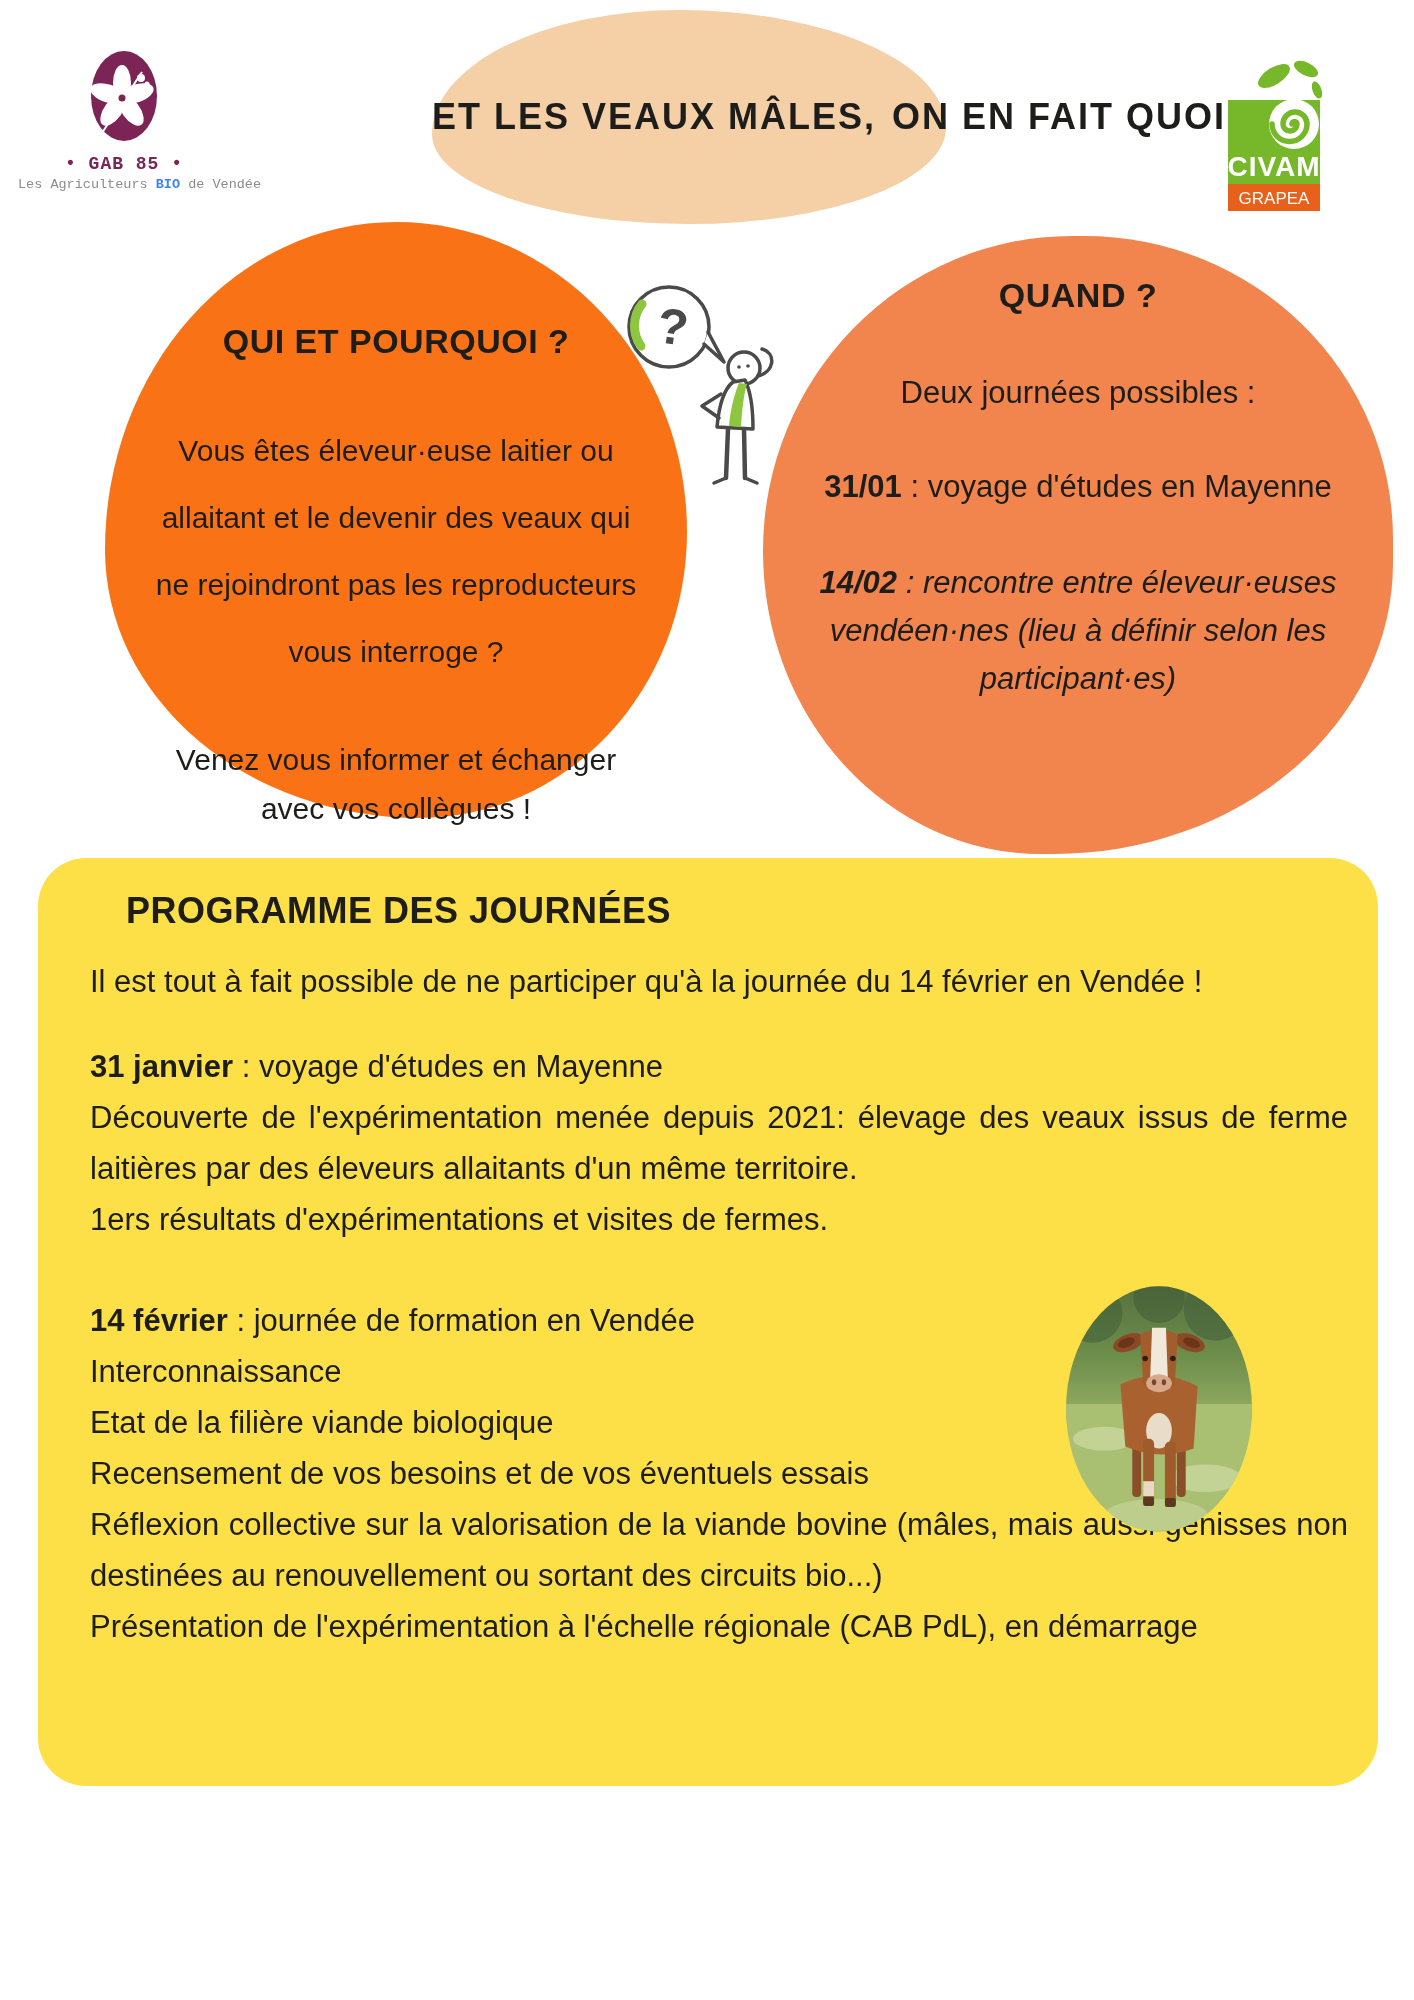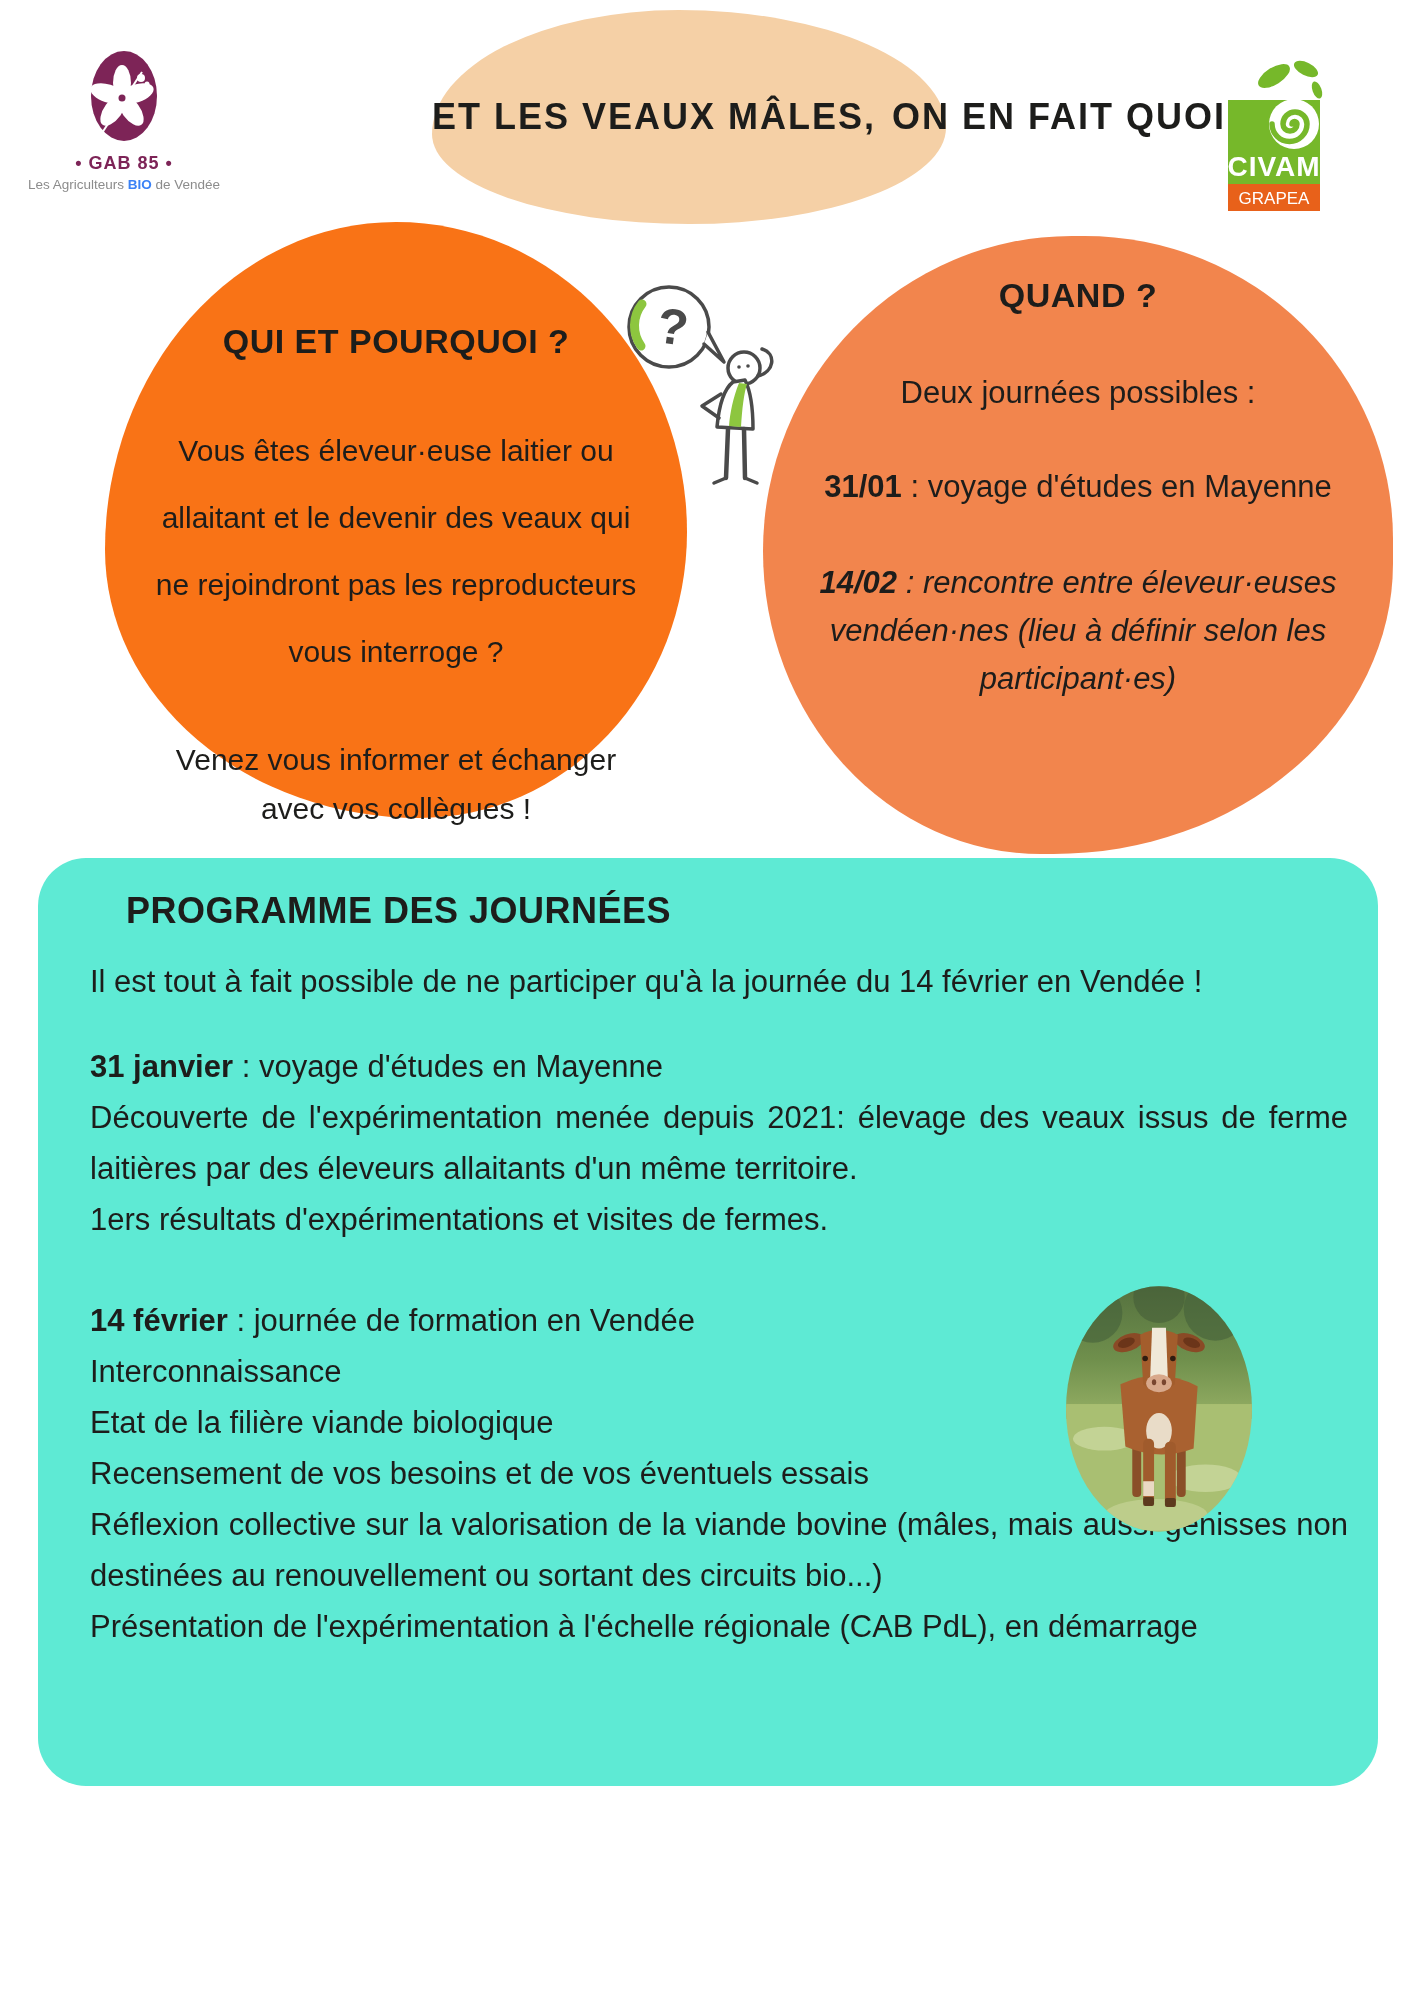--- a/index.html
+++ b/index.html
@@ -3,21 +3,21 @@
 <meta charset="utf-8">
 <style>
   * { margin:0; padding:0; box-sizing:border-box; }
   html,body { background:#ffffff; }
   .page {
     position:relative; width:1414px; height:2000px; background:#ffffff;
     font-family:"Liberation Sans", sans-serif; color:#1d1d1b; overflow:hidden;
   }
 
   
-  .gab-logo { position:absolute; left:18px; top:50px; width:212px; text-align:center; }
+  .gab-logo { position:absolute; left:18px; top:50px; width:212px; text-align:center;font-family:Liberation Mono, monospace; }
   .gab-title { color:#7d2457; font-weight:700; font-size:18px; letter-spacing:1px; margin-top:5px; }
   .gab-sub { color:#8c8c8c; font-size:13.5px; margin-top:3px; white-space:nowrap; }
   .gab-sub b { color:#3b82f6; }
 
   .title-blob {
     position:absolute; left:432px; top:10px; width:514px; height:214px;
     background:#f5d0a6; border-radius:48% 52% 50% 50% / 58% 55% 45% 42%;
     display:flex; flex-direction:row; justify-content:space-between; align-items:center; gap:16px;
   }
   .title-blob .t-line { font-size:36px; font-weight:700; letter-spacing:2px; white-space:nowrap; }
@@ -43,21 +43,21 @@
   .when-intro { margin-top:60px; font-size:31px; }
   .when-event1 { margin-top:52px; font-size:31px; line-height:48px; }
   .when-event2 { margin-top:48px; font-size:31px; line-height:48px;font-style:italic; }
   .date-bold { font-weight:700; }
 
   .figure { position:absolute; left:612px; top:272px; width:185px; height:225px; z-index:5; }
 
   
   .programme {
     position:absolute; left:38px; top:858px; width:1340px; height:928px;
-    background:#5eead4; border-radius:48px; padding:32px 30px 0 52px;
+    background:#fde047; border-radius:48px; padding:32px 30px 0 52px;
   }
   .prog-heading { font-size:36px; font-weight:700; margin-left:36px; letter-spacing:0.5px; }
   .prog-body { font-size:31px; line-height:51px; }
   .prog-intro { margin-top:24px; text-align:justify; }
   .prog-day1 { margin-top:34px; }
   .just { text-align:justify; }
   .prog-day2 { margin-top:50px; }
   .calf-photo { position:absolute; left:1027px; top:427px; width:188px; height:248px; }
 
   

